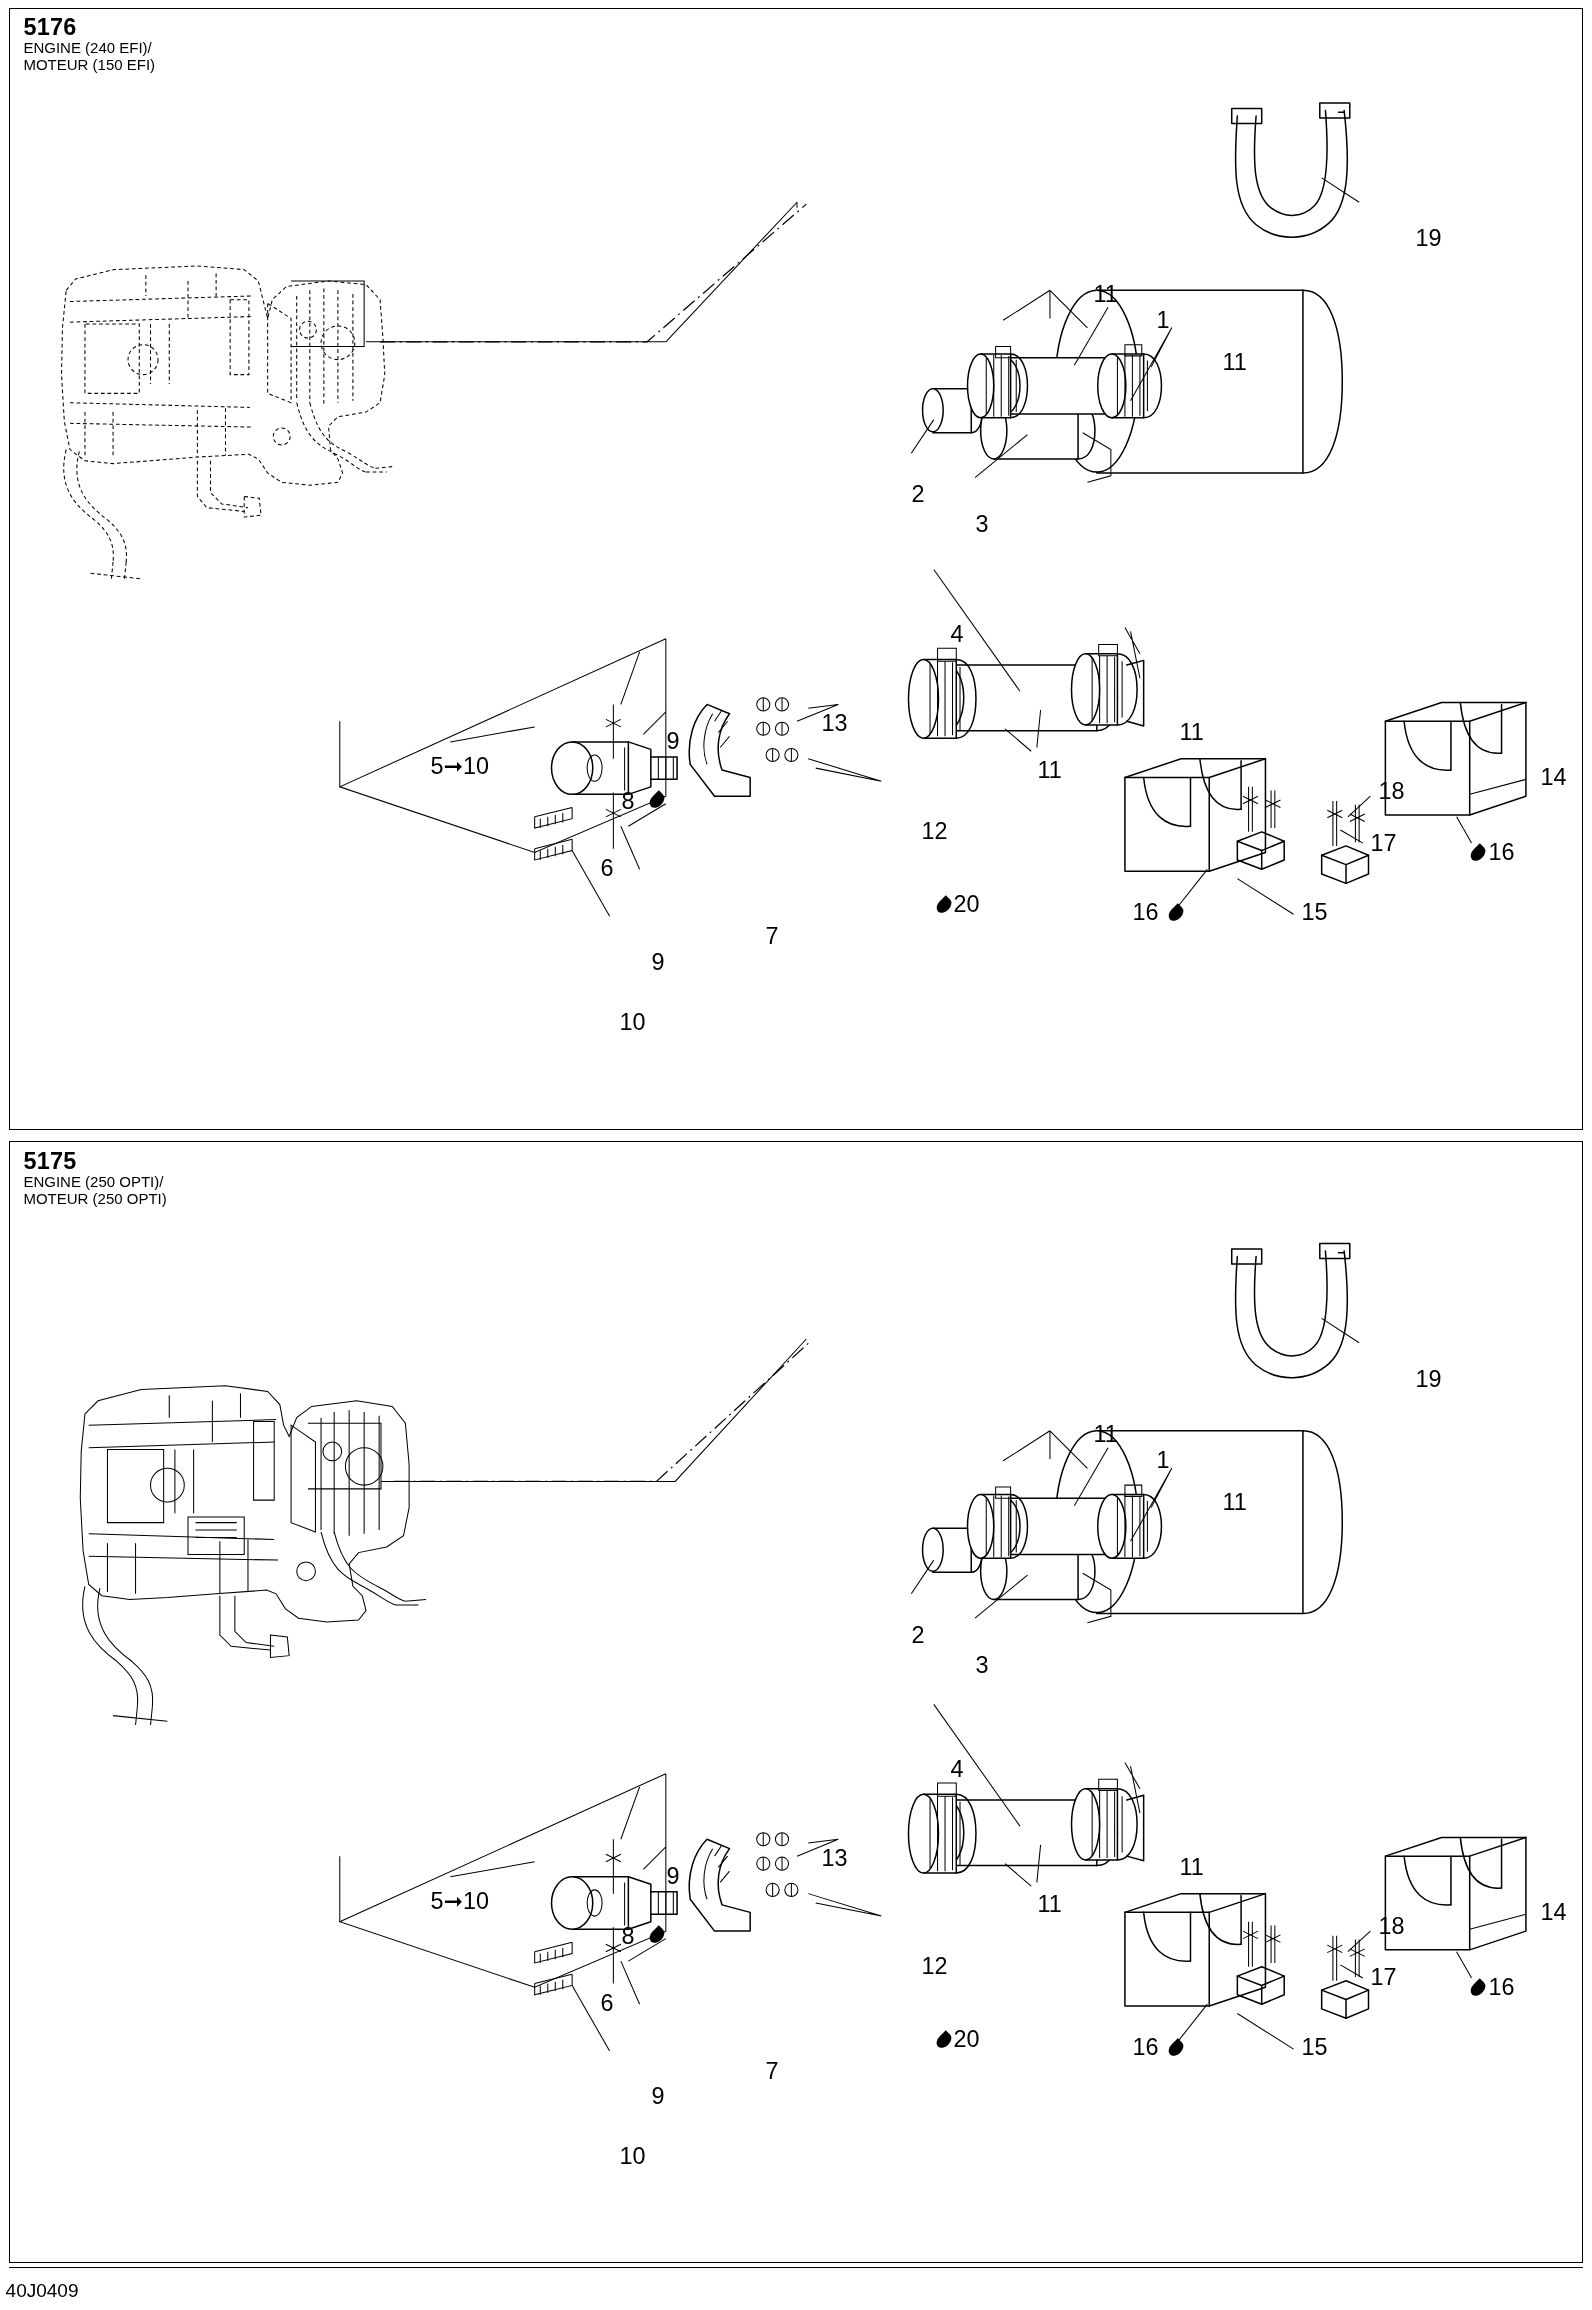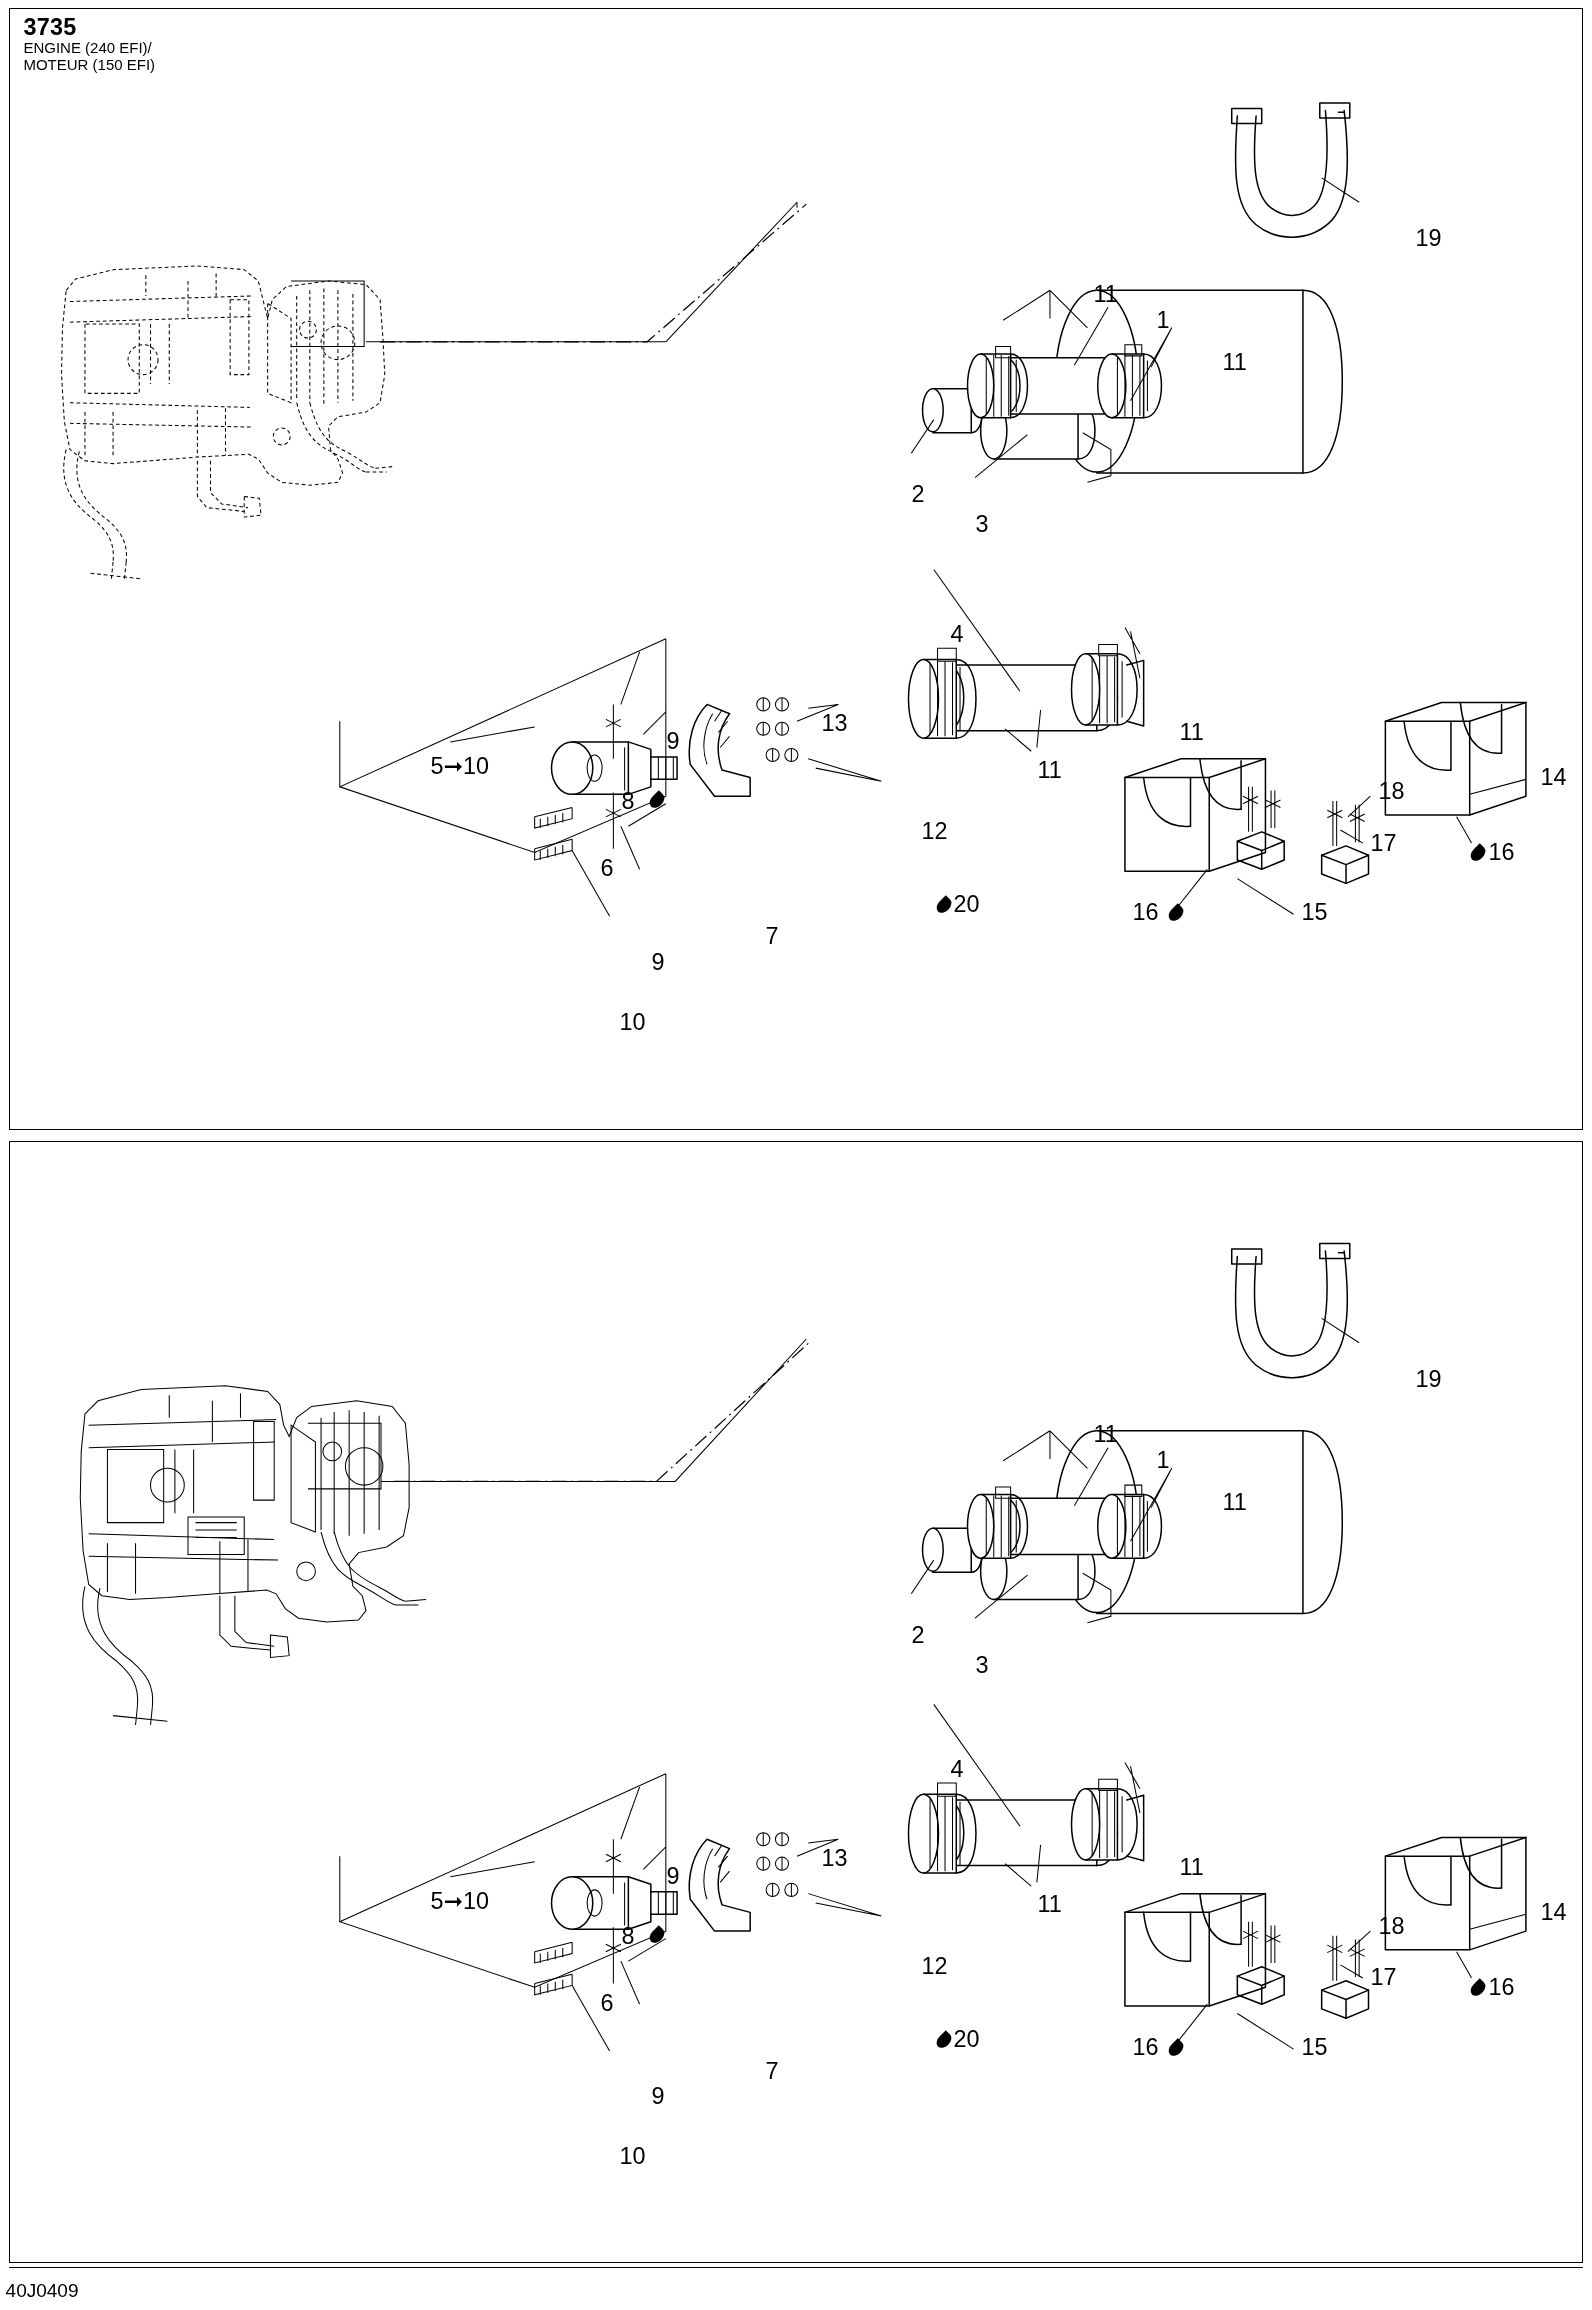--- a/index.html
+++ b/index.html
@@ -32,21 +32,21 @@
   .eng{fill:none;stroke:#000;stroke-width:1.1;stroke-dasharray:4 3;}
   .engs{fill:none;stroke:#000;stroke-width:1.1;}
 </style>
 </head>
 <body>
 
 <div class="page">
 
   <div class="panel" id="panel-1">
     <div class="panel-title">
-      <div class="code">3735</div>
+      <div class="code">5176</div>
       <div class="name">ENGINE (240 EFI)/</div>
       <div class="name">MOTEUR (150 EFI)</div>
     </div>
 
     <svg width="1574" height="1121" viewBox="0 0 1680 1196">
 
       <g transform="translate(50,270)">
         <path class="eng" d="M10 30 L20 18 L60 8 L150 4 L200 8 L215 20 L220 40 L225 60 L230 40 L245 26 L290 20 L330 24 L345 40 L348 80 L350 120 L345 150 L330 160 L300 165 L290 175 L292 200 L300 210 L305 225 L300 235 L270 238 L240 235 L225 225 L215 210 L205 205 L150 208 L100 212 L60 215 L30 212 L14 200 L8 170 L5 120 L6 70 Z"></path>
         <path class="eng" d="M14 42 L210 36"></path>
         <path class="eng" d="M14 64 L208 58"></path>
@@ -298,20 +298,25 @@
     <div class="drop" style="left:1462px;top:836px;"></div>
     <div class="cal" style="left:1478px;top:832px;">16</div>
     <div class="cal" style="left:1368px;top:771px;">18</div>
     <div class="cal" style="left:1360px;top:823px;">17</div>
     <div class="cal" style="left:1291px;top:892px;">15</div>
     <div class="cal" style="left:1122px;top:892px;">16</div>
     <div class="drop" style="left:1160px;top:896px;"></div>
   </div>
 
   <div class="panel" id="panel-2">
+    <div class="panel-title">
+      <div class="code">5175</div>
+      <div class="name">ENGINE (250 OPTI)/</div>
+      <div class="name">MOTEUR (250 OPTI)</div>
+    </div>
 
     <svg width="1574" height="1121" viewBox="0 0 1680 1196">
 
       <g transform="translate(70,250)">
         <path class="engs" d="M10 40 L24 26 L70 14 L160 10 L205 16 L218 30 L222 52 L228 64 L236 44 L252 32 L300 26 L338 32 L352 50 L356 94 L356 140 L350 170 L332 182 L302 188 L292 200 L296 224 L306 234 L310 250 L302 260 L268 262 L238 258 L224 248 L214 232 L204 228 L150 232 L98 236 L58 238 L28 234 L14 222 L8 186 L5 130 L6 80 Z"></path>
         <path class="engs" d="M14 52 L214 46 M14 76 L212 70"></path>
         <path class="engs" d="M34 78 L34 156 L94 156 L94 78 Z"></path>
         <path class="engs" d="M106 78 L106 146 M126 78 L126 146"></path>
         <path class="engs" d="M146 26 L146 70 M100 20 L100 44 M176 18 L176 44"></path>
         <path class="engs" d="M190 48 L190 132 L212 132 L212 48 Z"></path>

